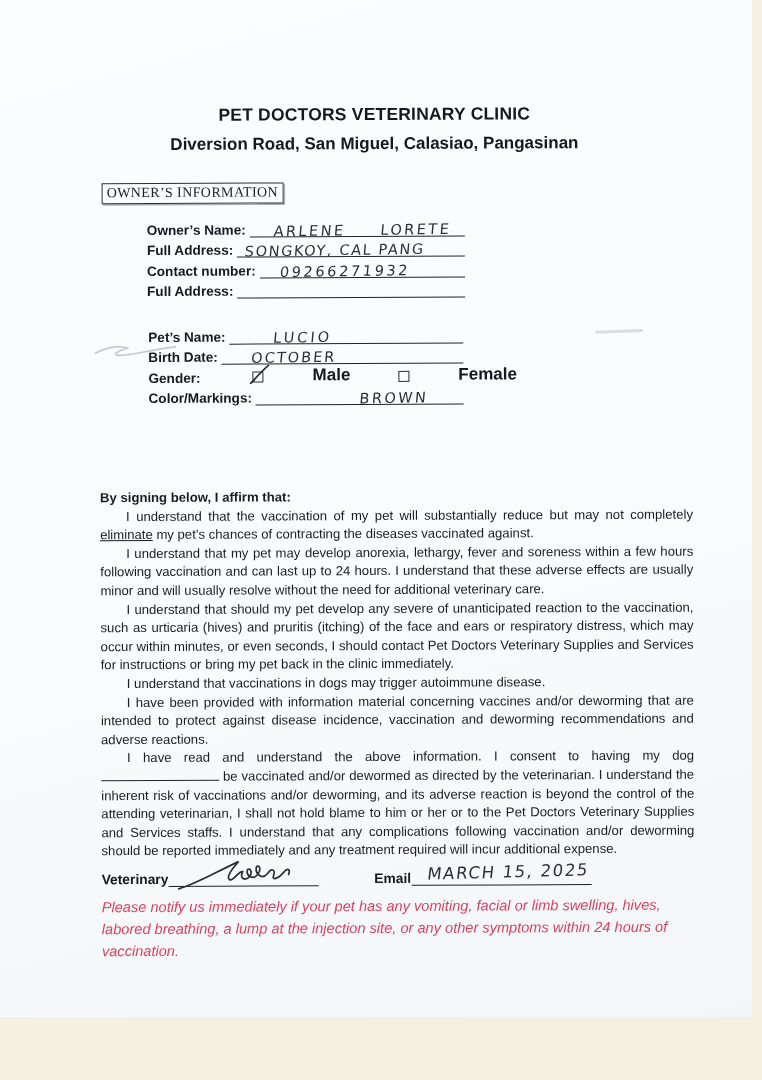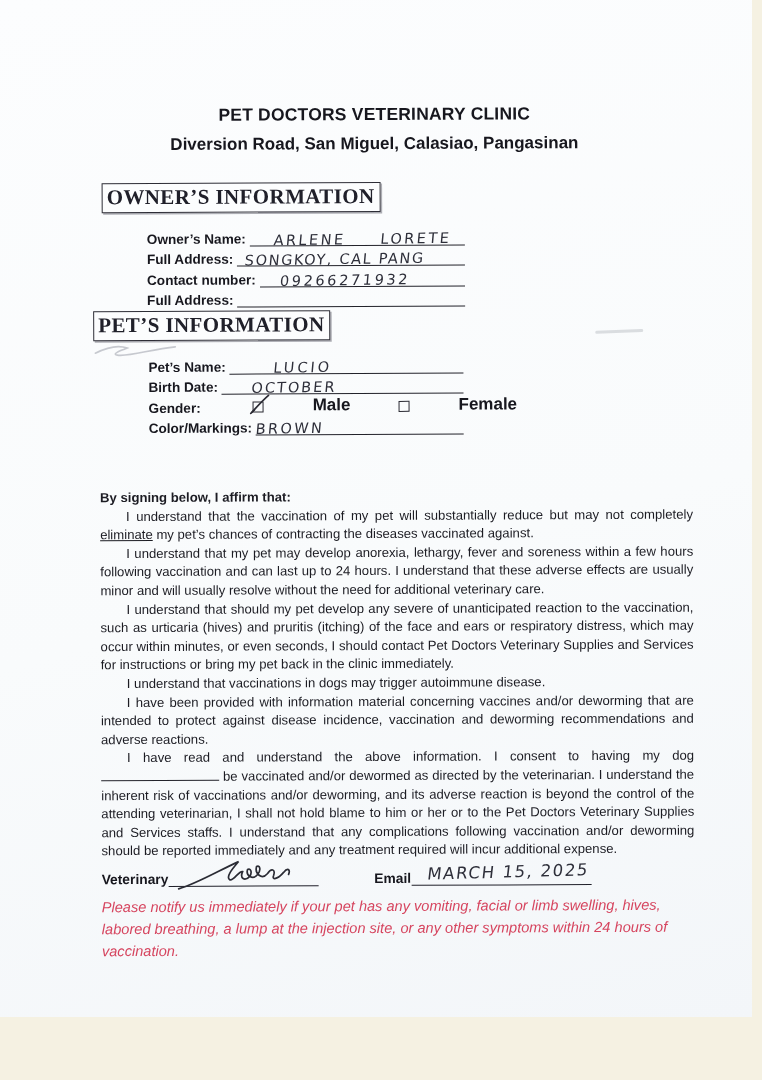--- a/index.html
+++ b/index.html
@@ -21,33 +21,33 @@
   .content{position:absolute;inset:0;transform:rotate(-0.25deg);transform-origin:50% 50%;}
 
   
   .header{position:absolute;top:104px;left:0;width:100%;text-align:center;color:#17171e;}
   .clinic-name{font-size:17.5px;font-weight:bold;letter-spacing:.2px;}
   .clinic-address{font-size:17px;font-weight:bold;margin-top:9px;}
 
   
   .section-heading{
     display:inline-block;
-    font-family:"Liberation Serif", serif;font-weight:bold;font-size:21px;
+    font-family:"Liberation Serif", serif;font-weight:normal;font-size:14px;
     color:#20202a;letter-spacing:.4px;
     border:1.6px solid #2d2d36;padding:1px 5px 2px 4px;
     box-shadow:1.5px 1.5px 0 rgba(95,95,108,.5);
     background:rgba(255,255,255,.35);
   }
   .owner{position:absolute;top:182px;left:103px;}
   .pet{position:absolute;top:310px;left:94px;}
 
   .fields{margin-top:13px;}
   .owner .fields{margin-left:45px;width:318px;}
   .pet   .fields{margin-left:55px;width:315px;}
-  .field-row{display:flex;align-items:flex-end;height:20.6px;}
+  .field-row{display:flex;align-items:flex-end;height:20.6px;text-align:center;}
   .field-label{font-weight:bold;font-size:13.6px;color:#17171e;white-space:nowrap;padding-right:4px;}
   .field-line{flex:1;border-bottom:1.5px solid #23232b;height:100%;position:relative;}
 
   
   .hand{
     font-family:"DejaVu Sans", sans-serif;color:#2e2f3a;display:inline-block;
     transform:skewX(-6deg) rotate(-.6deg);
   }
   .field-line .hand{position:absolute;bottom:-2px;font-size:14.5px;letter-spacing:2.4px;white-space:nowrap;}
   .owner .field-row:nth-child(1) .hand{left:24px;word-spacing:28px;}
@@ -128,21 +128,20 @@
         <div class="field-row">
           <span class="field-label">Full Address:</span>
           <span class="field-line">
               <span class="hand"></span>
             </span>
         </div>
       </div>
     </section>
 
     <section class="pet">
-      <div class="section-heading">PET’S INFORMATION</div>
       <div class="fields">
         <div class="field-row">
           <span class="field-label">Pet’s Name:</span>
           <span class="field-line">
               <span class="hand">LUCIO</span>
             </span>
         </div>
         <div class="field-row">
           <span class="field-label">Birth Date:</span>
           <span class="field-line">

